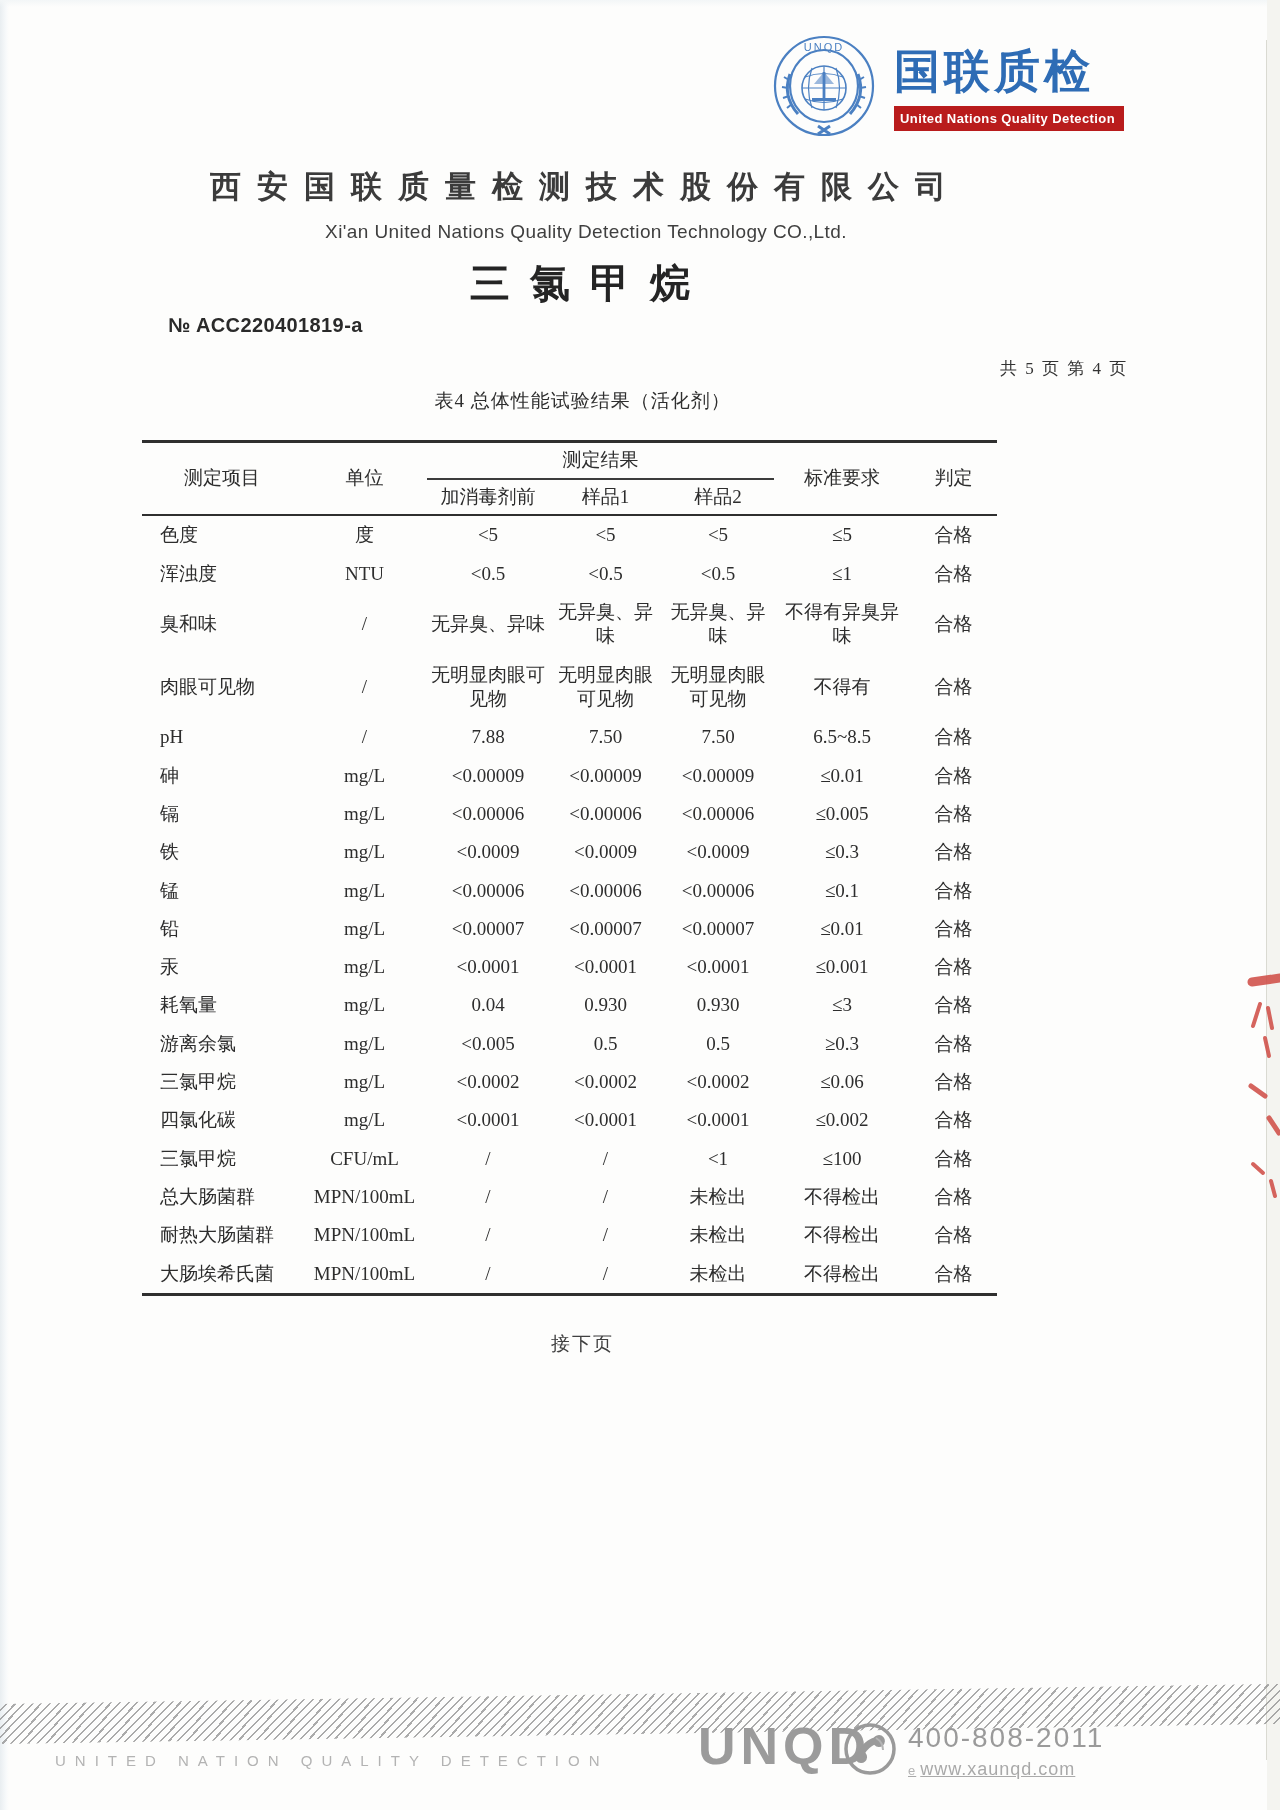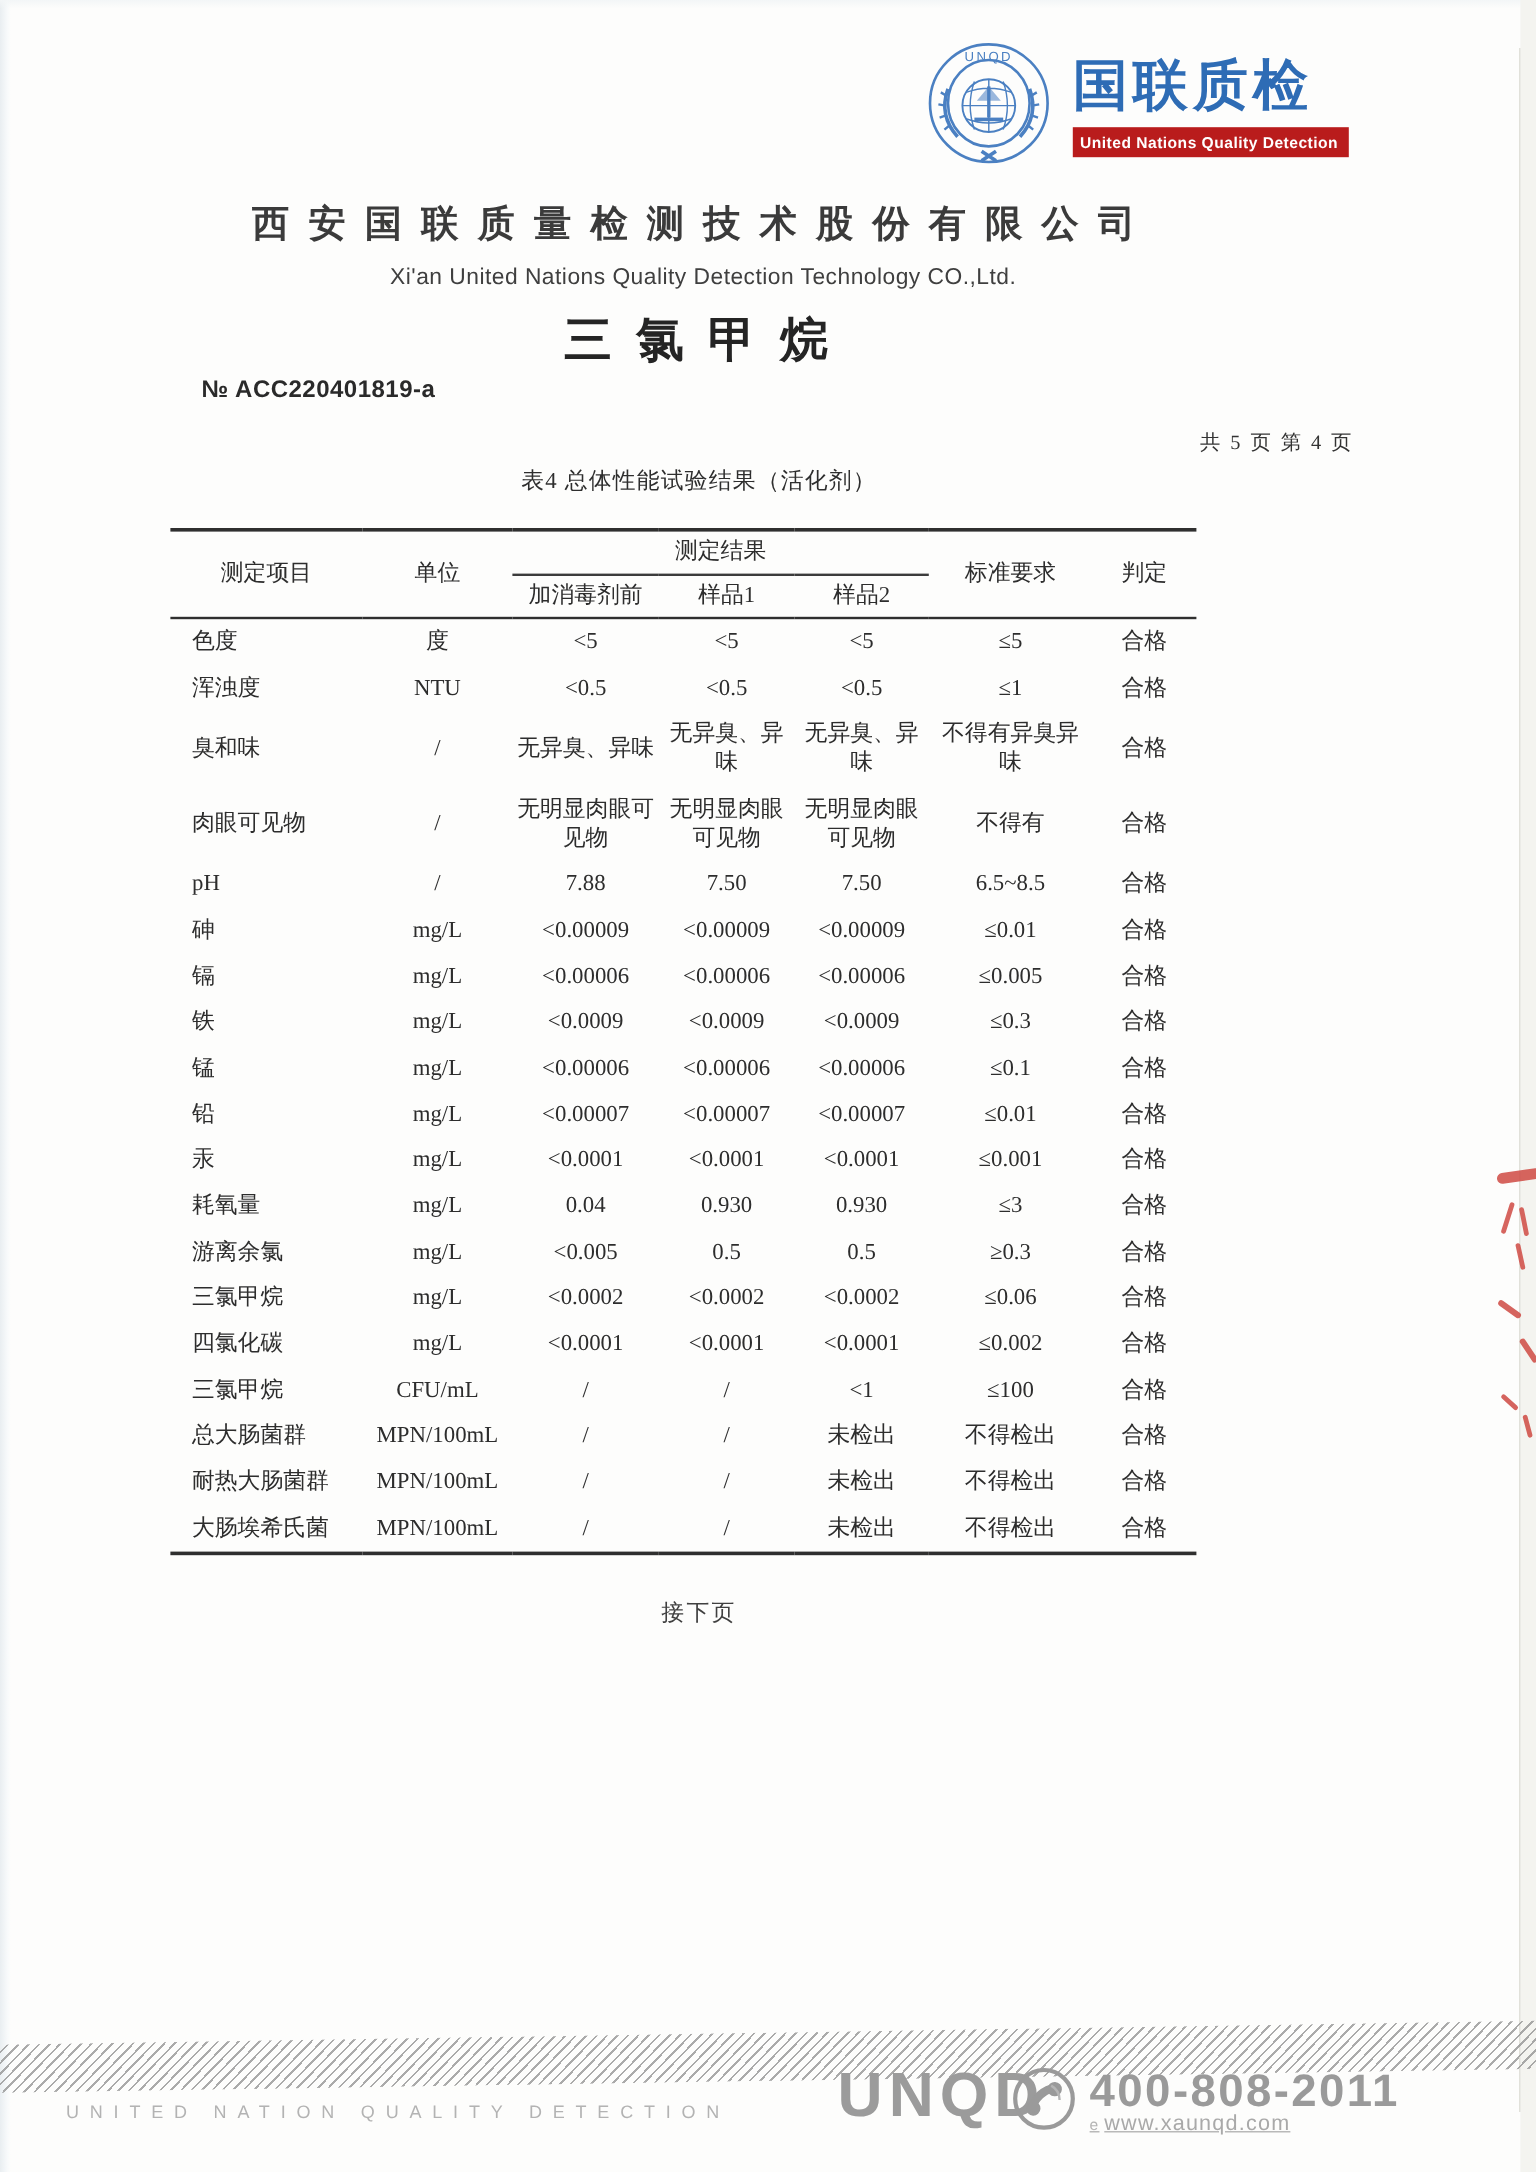--- a/index.html
+++ b/index.html
@@ -62,21 +62,21 @@
       opacity:.75;}
   .footer-slogan{position:absolute;left:55px;top:1752px;
       font-family:"Liberation Sans","DejaVu Sans",sans-serif;
       font-size:15px;letter-spacing:9px;color:#b3b3b3;}
   .footer-brand{position:absolute;left:698px;top:1716px;
       font-family:"Liberation Sans","DejaVu Sans",sans-serif;
       font-size:52px;letter-spacing:5px;color:#9b9b9b;font-weight:bold;}
   .footer-phone-icon{position:absolute;left:843px;top:1722px;width:54px;height:54px;}
   .footer-phone{position:absolute;left:908px;top:1722px;
       font-family:"Liberation Sans","DejaVu Sans",sans-serif;
-      font-size:38px;font-weight:bold;letter-spacing:2px;color:#9a9a9a;}
+      font-size:28px;font-weight:normal;letter-spacing:2px;color:#9a9a9a;}
   .footer-web{position:absolute;left:908px;top:1759px;
       font-family:"Liberation Sans","DejaVu Sans",sans-serif;
       font-size:18px;color:#a9a9a9;letter-spacing:1px;text-decoration:underline;}
   .footer-web .pre{font-size:13px;margin-right:4px;color:#b5b5b5;}
 </style>
 </head>
 <body>
 
 <div class="page">
 

